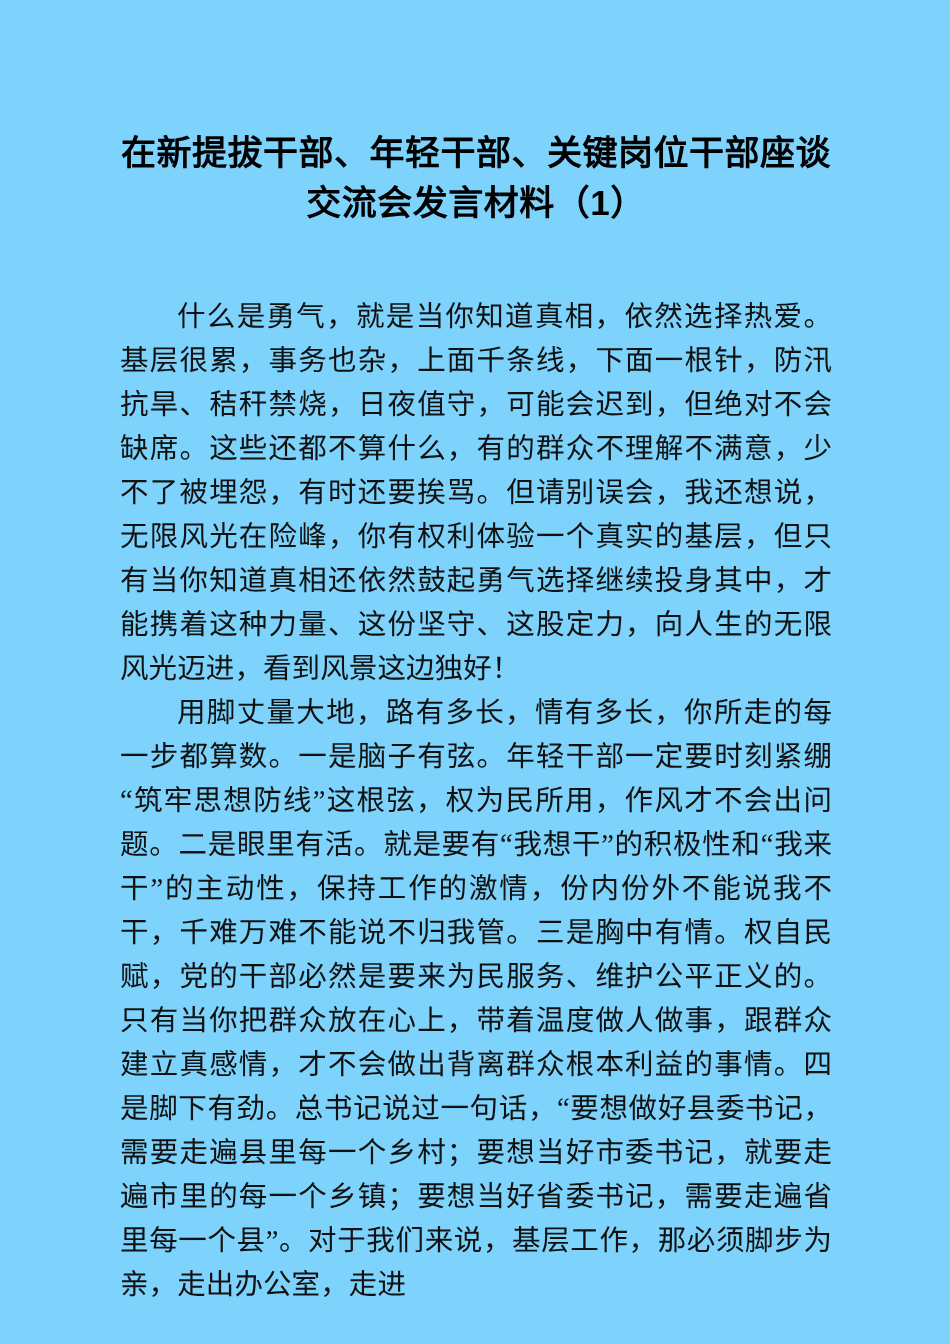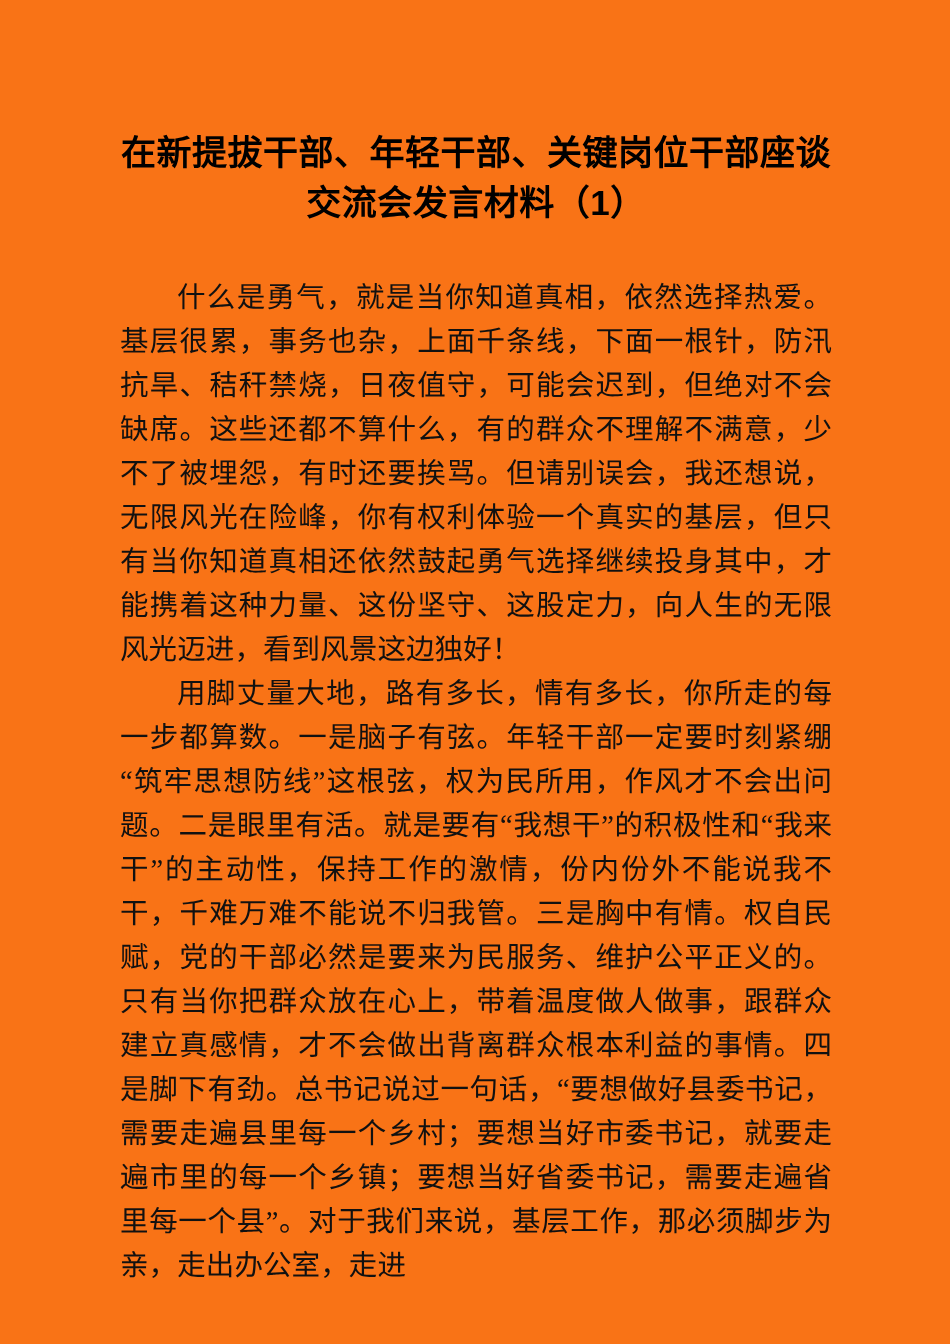--- a/index.html
+++ b/index.html
@@ -17,21 +17,21 @@
     color: #000000;
     -webkit-font-smoothing: antialiased;
   }
 
   .page {
     position: relative;
     width: 950px;
     height: 1344px;
     box-sizing: border-box;
     padding: 0;
-    background: #f97316;
+    background: #7dd3fc;
   }
 
   .content-frame {
     position: absolute;
     left: 120px;
     top: 0;
     width: 712px;
   }
 
   
@@ -43,21 +43,21 @@
     font-weight: 700;
     font-size: 35px;
     line-height: 50px;
     letter-spacing: 0.5px;
     color: #000000;
     text-rendering: optimizeLegibility;
   }
 
   
   .body-block {
-    margin-top: 48px;
+    margin-top: 67px;
   }
 
   .para {
     margin: 0;
     font-family: "Liberation Serif", "DejaVu Serif", serif;
     font-size: 28.5px;
     line-height: 44px;
     text-align: justify;
     text-align-last: left;
     text-justify: inter-character;

